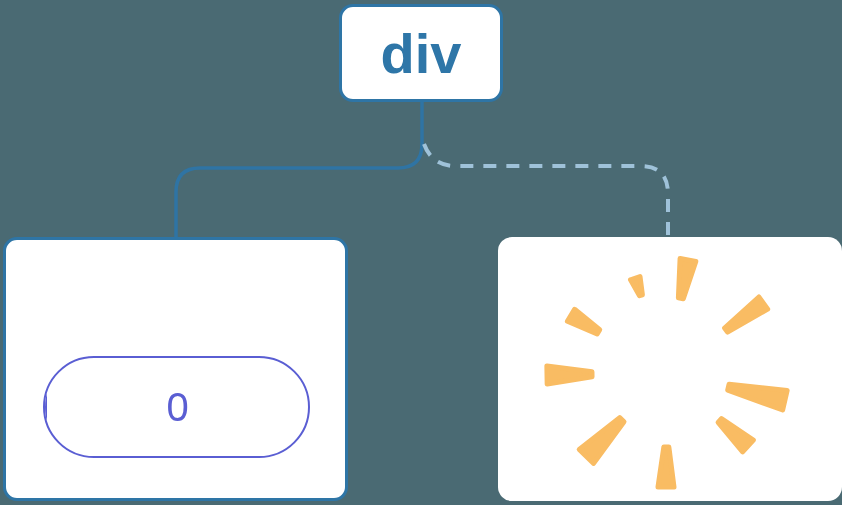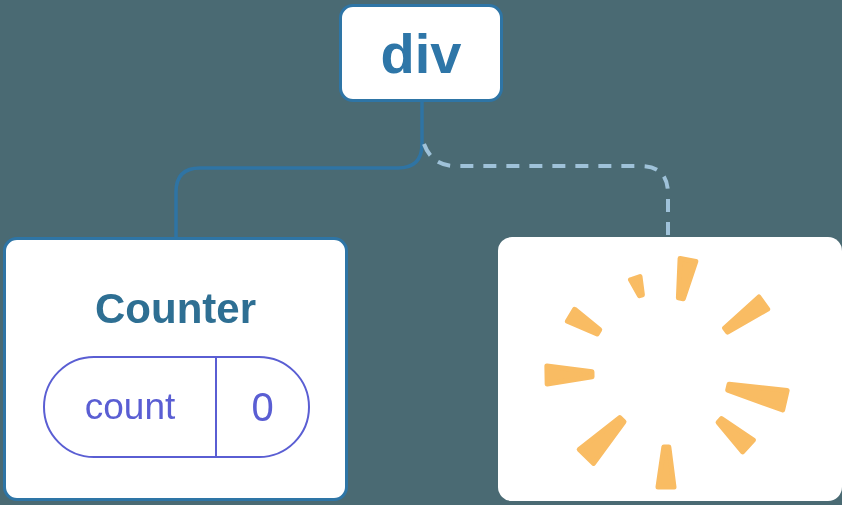--- a/index.html
+++ b/index.html
@@ -48,25 +48,21 @@
   <svg class="connectors" viewBox="0 0 842 505" aria-hidden="true">
     <path class="solid" d="M 422 100 L 422 144 Q 422 168 398 168 L 200 168 Q 176 168 176 192 L 176 240"></path>
     <path class="dashed" d="M 424 144 Q 432 166 456 166 L 641 166 Q 668 166 668 194 L 668 240"></path>
   </svg>
 
   <div class="card root-node">
     <span>div</span>
   </div>
 
   <div class="card counter-node">
-    <div class="counter-title">Counter</div>
     <div class="state-pill">
-      <div class="state-cell key">
-        <span>count</span>
-      </div>
       <div class="state-cell val">
         <span>0</span>
       </div>
     </div>
   </div>
 
   <div class="card removed-node">
     <svg class="poof" viewBox="-135 -135 270 270" aria-hidden="true">
       <g>
         <path transform="rotate(-79.5)" d="M 76 -2.5 L 115 -8 L 115 8 L 76 2.5 Z"></path>

